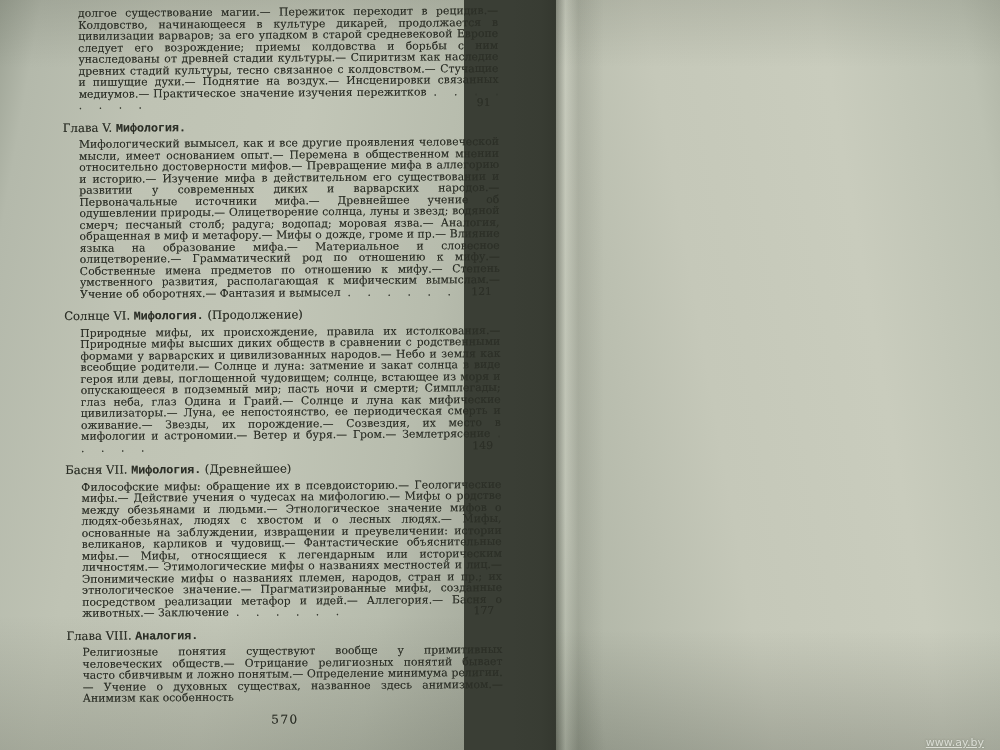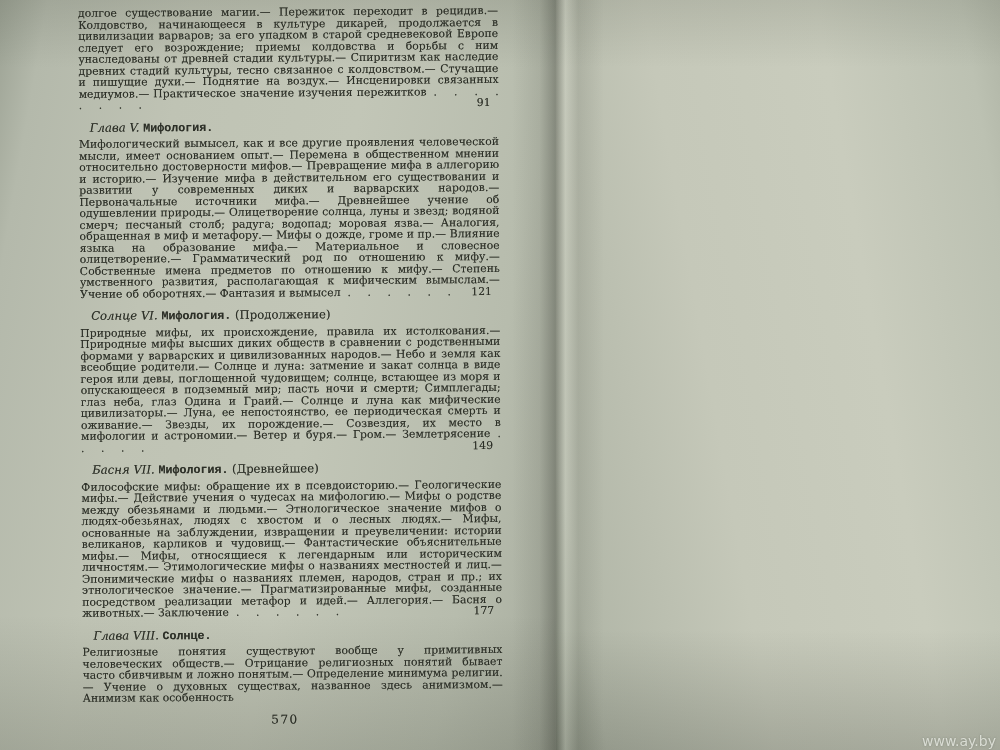--- a/index.html
+++ b/index.html
@@ -4,21 +4,21 @@
 <style>
   html,body{margin:0;padding:0;}
   body{
     width:1000px;height:750px;overflow:hidden;position:relative;
     background:#3a3e35;
     font-family:"DejaVu Serif","Liberation Serif",serif;
   }
   
   .page{position:absolute;top:0;height:750px;}
   .page-left{
-    left:0;width:556px;
+    left:0;width:464px;
     background:
       linear-gradient(180deg, rgba(88,93,80,.20) 0%, rgba(0,0,0,0) 9%, rgba(0,0,0,0) 82%, rgba(70,75,62,.22) 100%),
       linear-gradient(100deg, #9ca294 0%, #b4b9ab 7%, #bfc3b4 28%, #c2c6b7 55%, #b7bcad 82%, #a7ac9e 100%);
   }
   .page-right{
     left:556px;width:444px;
     background:
       linear-gradient(180deg, rgba(80,85,72,.16) 0%, rgba(0,0,0,0) 9%, rgba(0,0,0,0) 84%, rgba(58,63,53,.24) 100%),
       linear-gradient(80deg, #99a090 0%, #b2b7a8 9%, #c5c8b9 38%, #c9ccbd 68%, #bcc1b2 93%, #b0b5a6 100%);
   }
@@ -30,32 +30,33 @@
   }
   
   .col{position:absolute;color:#2c2f27;text-shadow:0 0 .35px rgba(44,47,39,.55);}
   .col-left{
     left:62px;top:8px;width:436px;
     font-size:10.8px;line-height:11.5px;
     transform:rotate(-0.4deg);transform-origin:0 0;
   }
   .entry{margin:0 0 0 16px;text-align:justify;position:relative;letter-spacing:.05px;}
   .heading{margin:11px 0 4px 0;font-size:1.08em;white-space:nowrap;}
-  .h-label{font-style:italic;margin-left:27px;}
+  .h-label{}
   .h-title{font-weight:bold;font-family:Liberation Mono, monospace;}
   .h-sub{}
   .dots{word-spacing:13px;padding-left:7px;color:#363931;}
   .pgnum{position:absolute;right:8px;bottom:0;background:transparent;}
   .folio{text-align:center;margin-top:11px;font-size:1.12em;letter-spacing:1.5px;}
   
   .watermark{
-    position:absolute;right:4px;bottom:1px;
+    position:absolute;right:16px;bottom:1px;
     font-family:"DejaVu Sans","Liberation Sans",sans-serif;
-    font-size:14px;color:rgba(236,239,231,.8);
+    font-size:11px;color:rgba(236,239,231,.8);
     text-shadow:0 0 2px rgba(110,115,103,.7);
+    text-decoration:underline;
   }
 </style>
 </head>
 <body>
 
 <div class="page page-left">
   <div class="col col-left">
 
     <p class="entry"><span>долгое существование магии.— Пережиток переходит в рецидив.— Колдовство, начинающееся в культуре дикарей, продолжается в цивилизации варваров; за его упадком в старой средневековой Европе следует его возрождение; приемы колдовства и борьбы с ним унаследованы от древней стадии культуры.— Спиритизм как наследие древних стадий культуры, тесно связанное с колдовством.— Стучащие и пишущие духи.— Поднятие на воздух.— Инсценировки связанных медиумов.— Практическое значение изучения пережитков</span><span class="dots">. . . . . . . .</span><span class="pgnum">91</span></p>
 
@@ -75,21 +76,21 @@
 
     <div class="heading">
       <span class="h-label">Басня VII.</span>
       <span class="h-title">Мифология.</span>
       <span class="h-sub">(Древнейшее)</span>
     </div>
     <p class="entry"><span>Философские мифы: обращение их в псевдоисторию.— Геологические мифы.— Действие учения о чудесах на мифологию.— Мифы о родстве между обезьянами и людьми.— Этнологическое значение мифов о людях-обезьянах, людях с хвостом и о лесных людях.— Мифы, основанные на заблуждении, извращении и преувеличении: истории великанов, карликов и чудовищ.— Фантастические объяснительные мифы.— Мифы, относящиеся к легендарным или историческим личностям.— Этимологические мифы о названиях местностей и лиц.— Эпонимические мифы о названиях племен, народов, стран и пр.; их этнологическое значение.— Прагматизированные мифы, созданные посредством реализации метафор и идей.— Аллегория.— Басня о животных.— Заключение</span><span class="dots">. . . . . .</span><span class="pgnum">177</span></p>
 
     <div class="heading">
       <span class="h-label">Глава VIII.</span>
-      <span class="h-title">Солнце.</span>
+      <span class="h-title">Аналогия.</span>
     </div>
     <p class="entry"><span>Религиозные понятия существуют вообще у примитивных человеческих обществ.— Отрицание религиозных понятий бывает часто сбивчивым и ложно понятым.— Определение минимума религии.— Учение о духовных существах, названное здесь анимизмом.— Анимизм как особенность</span></p>
 
     <div class="folio">570</div>
   </div>
 </div>
 
 <div class="page page-right">
   
 </div>

